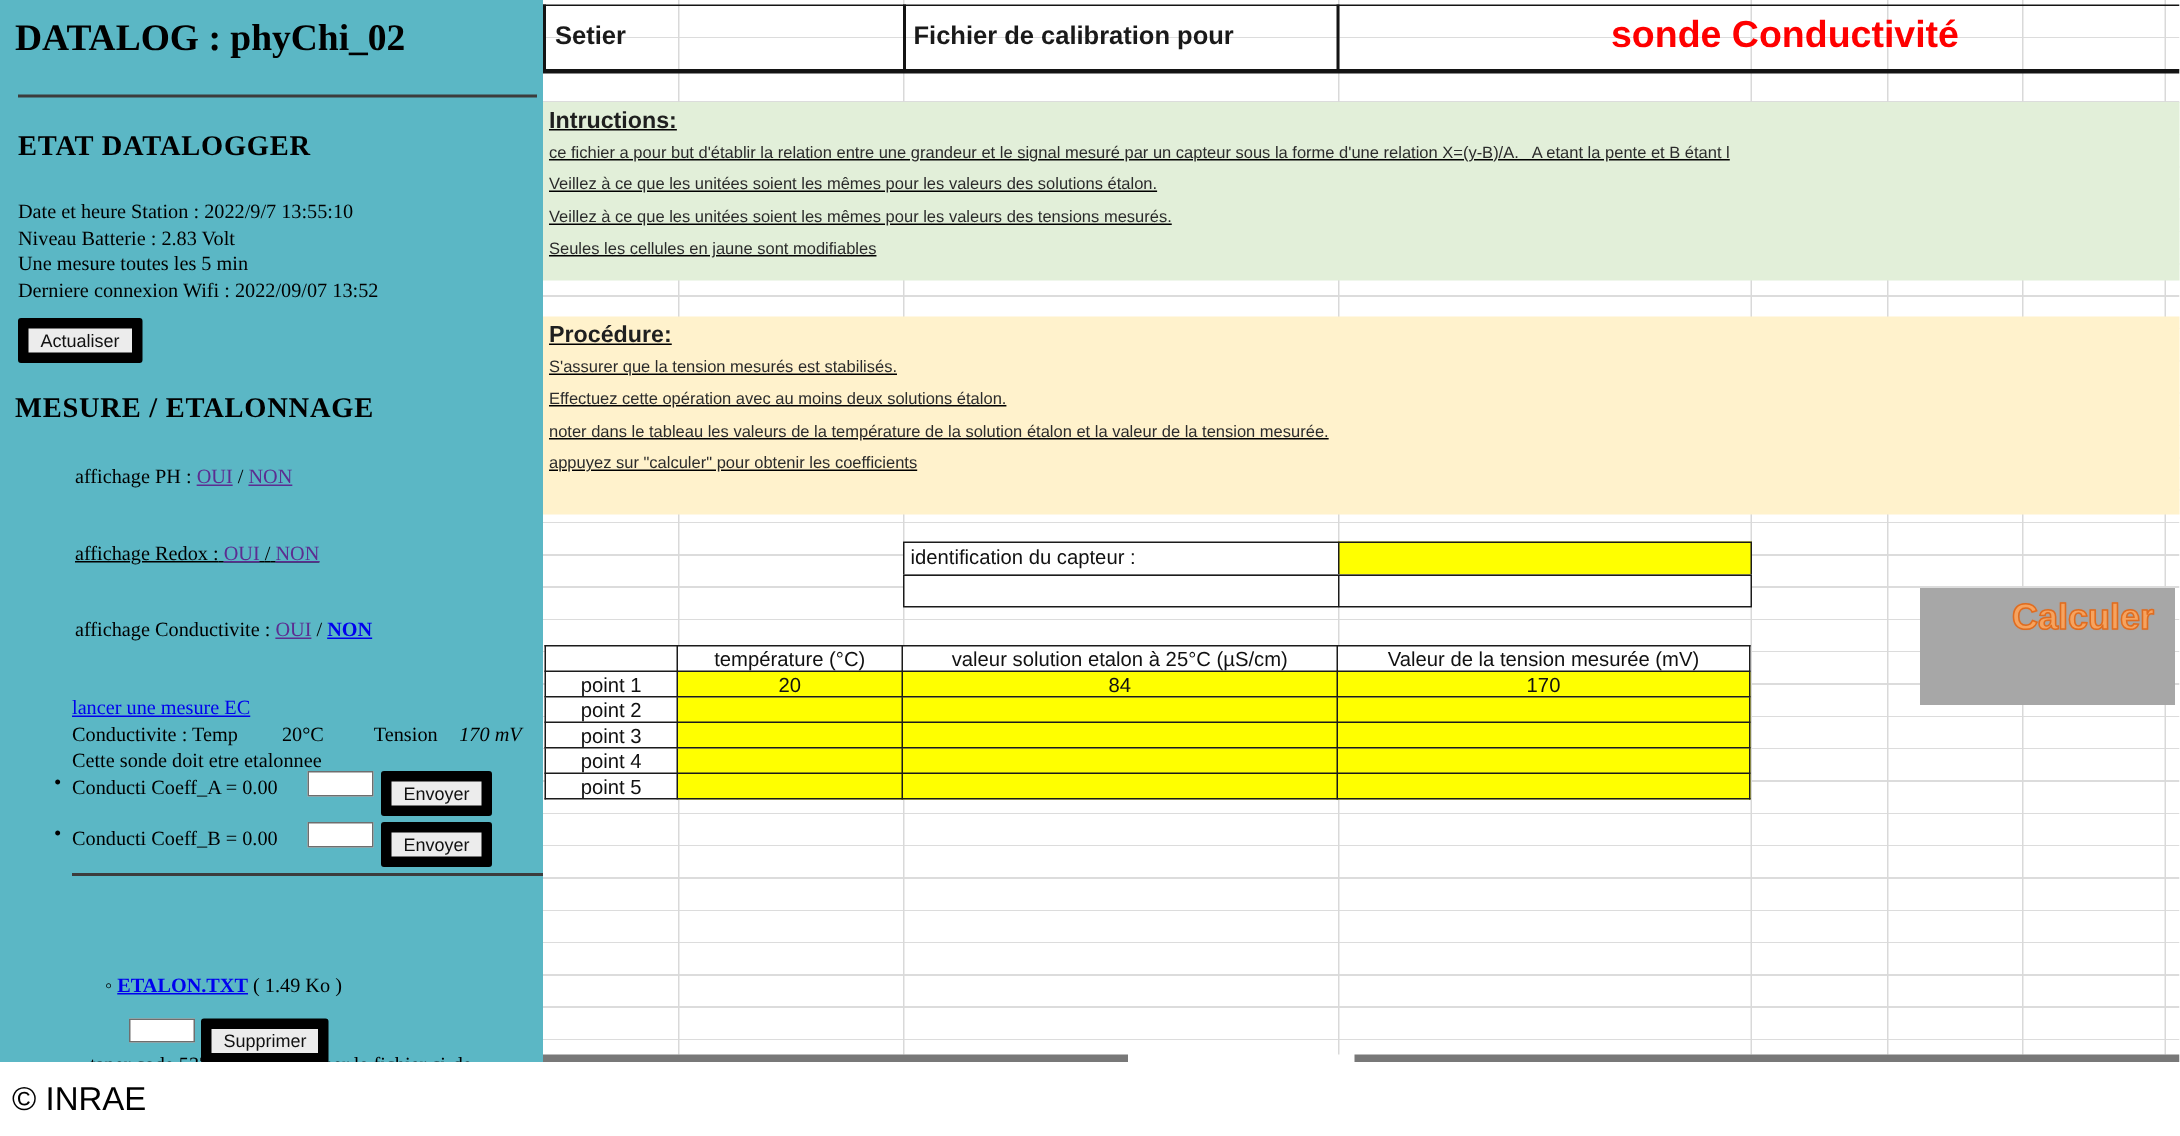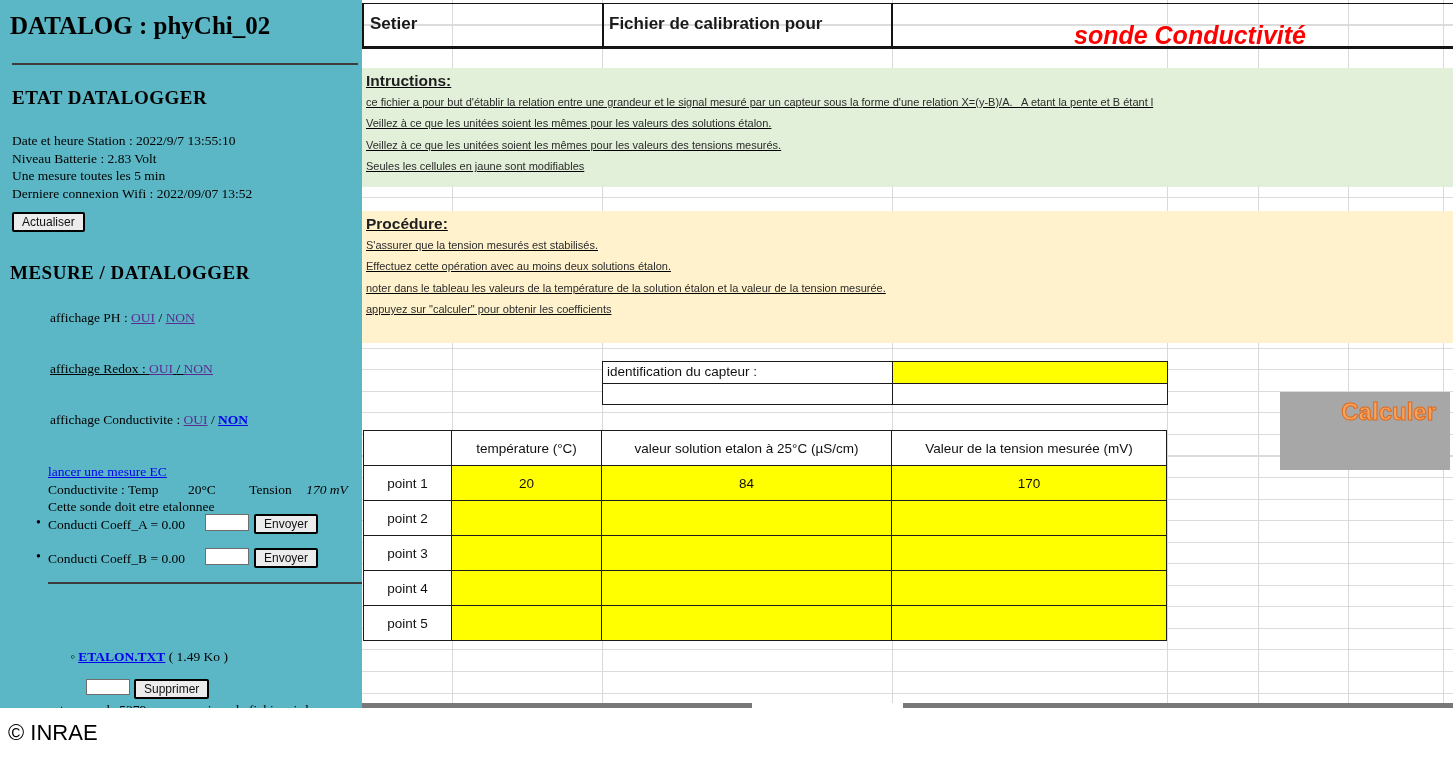--- a/index.html
+++ b/index.html
@@ -13,21 +13,21 @@
              font-family:"Liberation Serif", serif; color:#000; }
   .sb-title { font-size:25px; font-weight:bold; }
   .sb-h2 { font-size:19px; font-weight:bold; letter-spacing:.5px; }
   .sb-text { font-size:13.5px; line-height:17.5px; }
   .sb-rule { background:#3c3c3c; height:2px; }
   a.lnk { text-decoration:underline; cursor:pointer; }
   .purple { color:#5c2d91; }
   .blue { color:#0000ee; font-weight:bold; }
   .blue2 { color:#0000ee; }
   .btn { font-family:"Liberation Sans", sans-serif; font-size:12px;
-         background:#ececec; border:2px solid #000000; border-radius:2px;
+         background:#ececec; border:7px solid #000000; border-radius:2px;
          padding:1px 8px; color:#111; cursor:pointer; }
   .txt { width:44px; height:17px; border:1px solid #6e6e6e; background:#fff; }
   .bullet { font-size:14px; }
 
   
   #sheet { position:absolute; left:362px; top:0; width:1091px; height:710px;
            background:#fff; overflow:hidden; font-family:"Liberation Sans", sans-serif; }
   #hgrid { position:absolute; left:0; top:4px; width:1091px; height:699px;
            background-image:repeating-linear-gradient(to bottom,
              transparent 0px, transparent 20.5px, #dcdcdc 20.5px, #dcdcdc 21.55px); }
@@ -37,21 +37,21 @@
   .sheet-red { font-size:25px; font-weight:bold; color:#fe0000; white-space:nowrap; }
   .block { position:absolute; left:0; width:1197px; overflow:hidden; padding:2px 0 0 4px;text-decoration:underline; }
   .block .bt { font-size:15.5px; font-weight:bold; color:#1f1f1f; line-height:21.6px; white-space:pre; }
   .block .bl { font-size:11px; color:#2b2b2b; line-height:21.6px; white-space:pre; }
   #instructions { top:68px; height:119px; background:#e2efd9; }
   #procedure { top:211px; height:132px; background:#fff2cc; }
   .cell { position:absolute; border:1.5px solid #1b1b1b; background:#fff;
           font-size:13.5px; line-height:20px; color:#111; }
   .cell.yellow { background:#ffff00; }
   #calib { position:absolute; left:1px; top:430px; border-collapse:collapse; }
-  #calib td { border:1.5px solid #1b1b1b; height:35px; font-size:13.5px;
+  #calib td { border:1.5px solid #1b1b1b; height:17px; font-size:13.5px;
               text-align:center; color:#111; padding:0 2px; background:#fff; }
   #calib td.editable { background:#ffff00;margin-left:28px; }
   #calc-btn { position:absolute; left:918px; top:392px; width:170px; height:78px;
               background:#a7a7a7; cursor:pointer; text-align:right;
               padding:6px 14px 0 0; }
   #calc-btn span { font-size:24px; font-weight:bold; color:#f6a35f;
                    -webkit-text-stroke:1px #e06c1f; text-shadow:0 0 1px #e06c1f; }
   .graybar { position:absolute; top:703px; height:5px; background:#787878; }
 
   #footer { position:absolute; left:8px; top:720px; font-size:22px; color:#000;
@@ -66,21 +66,21 @@
 
   <div class="abs sb-h2" style="left:12px; top:87px;">ETAT DATALOGGER</div>
   <div class="abs sb-text" style="left:12px; top:132px;">
     <div>Date et heure Station : 2022/9/7 13:55:10</div>
     <div>Niveau Batterie : 2.83 Volt</div>
     <div>Une mesure toutes les 5 min</div>
     <div>Derniere connexion Wifi : 2022/09/07 13:52</div>
   </div>
   <button class="abs btn" style="left:12px; top:212px;">Actualiser</button>
 
-  <div class="abs sb-h2" style="left:10px; top:262px;">MESURE / DATALOGGER</div>
+  <div class="abs sb-h2" style="left:10px; top:262px;">MESURE / ETALONNAGE</div>
 
   <div class="abs sb-text" style="left:50px; top:309px;">
     <span>affichage PH :</span>
     <a class="lnk purple">OUI</a>
     <span>/</span>
     <a class="lnk purple">NON</a>
   </div>
   <div class="abs sb-text" style="left:50px; top:360px;text-decoration:underline;">
     <span>affichage Redox :</span>
     <a class="lnk purple">OUI</a>
@@ -136,21 +136,21 @@
   <div class="vline" style="left:1081px;"></div>
 
   <div class="blackline" style="left:0; top:3px; width:1091px; height:1px;"></div>
   <div class="blackline" style="left:0; top:46px; width:1091px; height:2.5px;"></div>
   <div class="blackline" style="left:0; top:3px; width:2px; height:45px;"></div>
   <div class="blackline" style="left:240px; top:3px; width:2px; height:45px;"></div>
   <div class="blackline" style="left:529px; top:3px; width:2px; height:45px;"></div>
 
   <div class="abs sheet-h" style="left:8px; top:14px;">Setier</div>
   <div class="abs sheet-h" style="left:247px; top:14px;">Fichier de calibration pour</div>
-  <div class="abs sheet-red" style="left:712px; top:21px;font-style:italic;">sonde Conductivité</div>
+  <div class="abs sheet-red" style="left:712px; top:9px;">sonde Conductivité</div>
 
   <div class="block" id="instructions">
     <div class="bt">Intructions:</div>
     <div class="bl">ce fichier a pour but d'établir la relation entre une grandeur et le signal mesuré par un capteur sous la forme d'une relation X=(y-B)/A.   A etant la pente et B étant l</div>
     <div class="bl">Veillez à ce que les unitées soient les mêmes pour les valeurs des solutions étalon.</div>
     <div class="bl">Veillez à ce que les unitées soient les mêmes pour les valeurs des tensions mesurés.</div>
     <div class="bl">Seules les cellules en jaune sont modifiables</div>
   </div>
 
   <div class="block" id="procedure">

